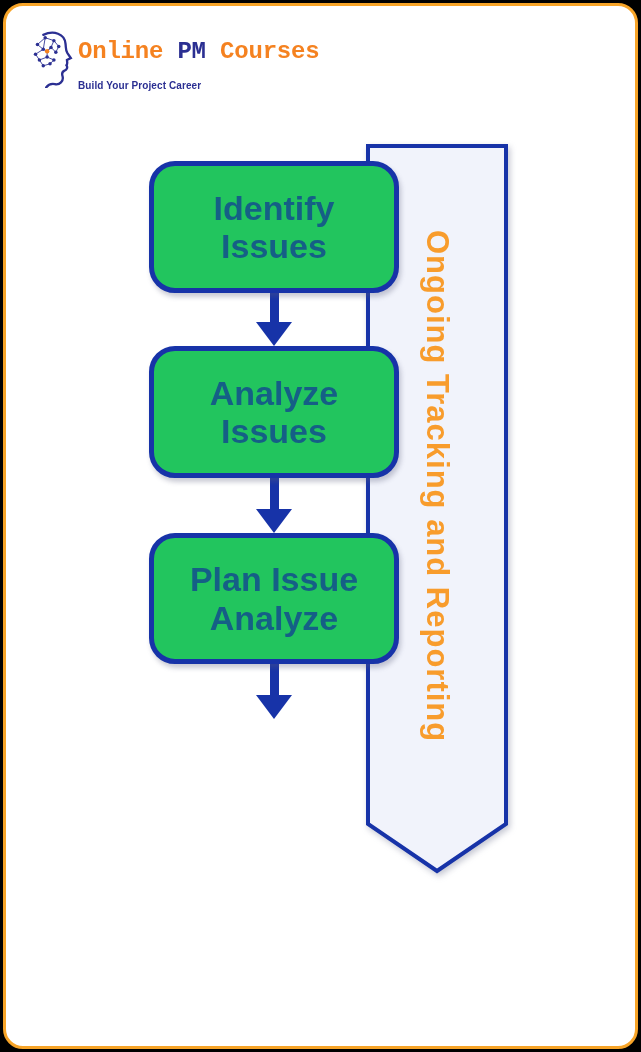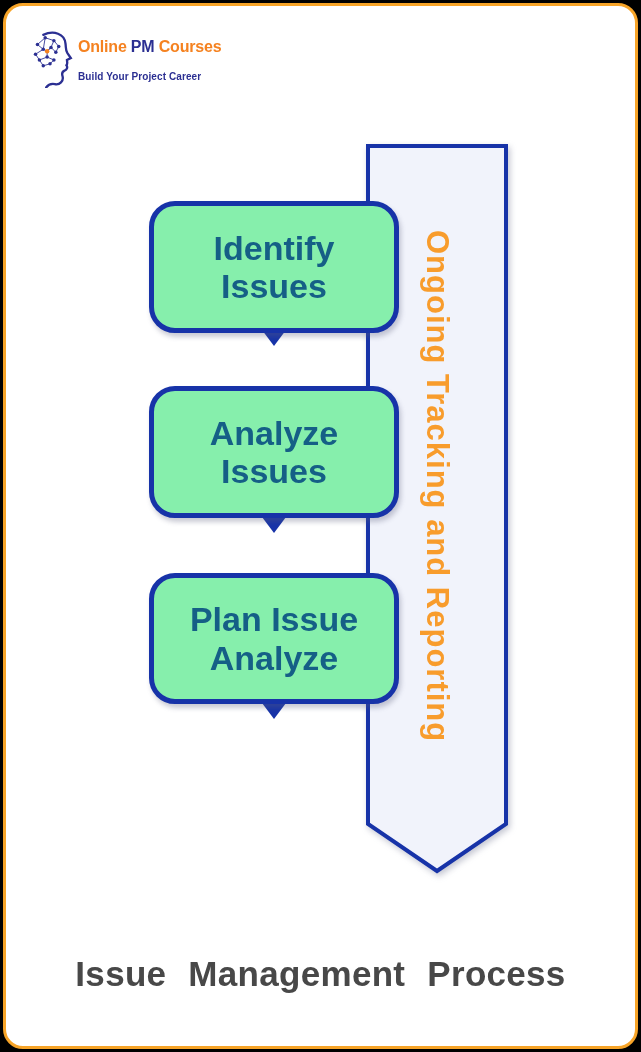--- a/index.html
+++ b/index.html
@@ -8,42 +8,41 @@
     font-family:"Liberation Sans", sans-serif;
   }
   .card{
     position:absolute;left:3px;top:3px;right:3px;bottom:3px;
     background:#ffffff;border:3px solid #F7A428;border-radius:20px;
   }
   
   .logo{position:absolute;left:22px;top:24px;display:flex;align-items:flex-start;}
   .logo-icon{width:46px;height:58px;margin-right:4px;}
   .logo-text{padding-top:8px;}
-  .brand{font-size:16px;font-weight:bold;letter-spacing:-0.2px;white-space:nowrap;}
+  .brand{font-size:24px;font-weight:bold;letter-spacing:-0.2px;white-space:nowrap;font-family:Liberation Mono, monospace;}
   .brand .o{color:#F58220;}
   .brand .n{color:#2B2F92;}
   .tagline{font-size:10px;font-weight:bold;color:#2B2F92;margin-top:15px;letter-spacing:0.1px;}
   
   .banner-svg{position:absolute;left:360px;top:138px;width:142px;height:730px;
     filter:drop-shadow(2px 3px 3px rgba(90,95,125,0.35));}
   .banner-label{
     position:absolute;left:360px;top:150px;width:142px;height:660px;
     display:flex;align-items:center;justify-content:center;
     writing-mode:vertical-rl;text-orientation:mixed;
     font-size:31px;font-weight:bold;color:#F89C2C;letter-spacing:1px;white-space:nowrap;
   }
   
   .step{
     position:absolute;left:143px;width:250px;box-sizing:border-box;
-    background:#86efac;border:5px solid #1733A8;border-radius:26px;
+    background:#22c55e;border:5px solid #1733A8;border-radius:26px;
     display:flex;align-items:center;justify-content:center;text-align:center;
     font-size:34px;font-weight:bold;color:#155F86;line-height:1.13;
     padding:0 20px;box-shadow:2px 4px 5px rgba(90,95,125,0.33);
     z-index:3;
-    margin-top:40px;
   }
   #step1{top:155px;height:132px;}
   #step2{top:340px;height:132px;}
   #step3{top:527px;height:131px;}
   #step4{top:712px;height:133px;}
   
   .arrow{
     position:absolute;left:250px;width:36px;display:flex;flex-direction:column;
     align-items:center;z-index:2;
   }
@@ -114,15 +113,14 @@
     </div>
     <div class="arrow" id="arrow2">
       <div class="arrow-line"></div>
       <div class="arrow-head"></div>
     </div>
     <div class="arrow" id="arrow3">
       <div class="arrow-line"></div>
       <div class="arrow-head"></div>
     </div>
 
-    <div class="caption">Issue Management Process</div>
   </div>
 </div>
 
 </body></html>

